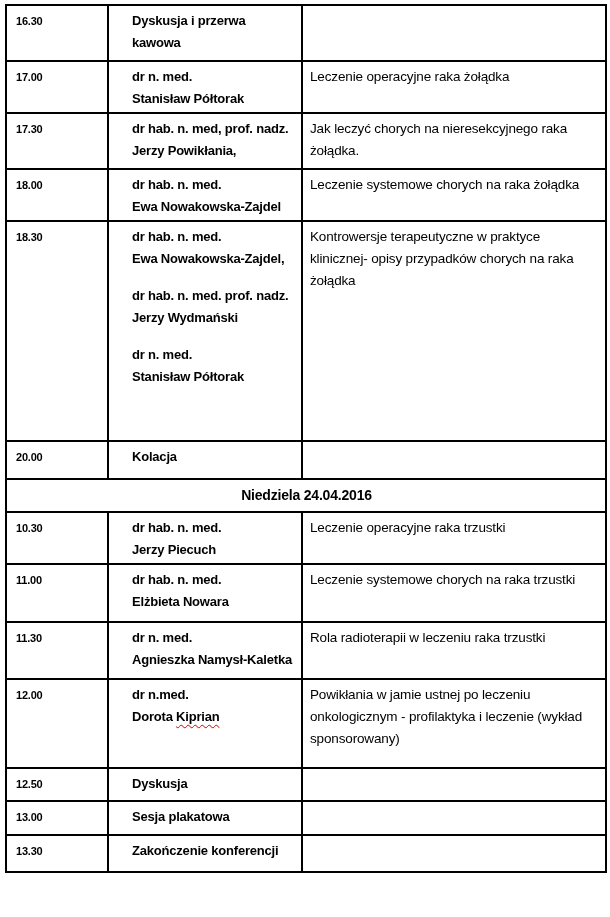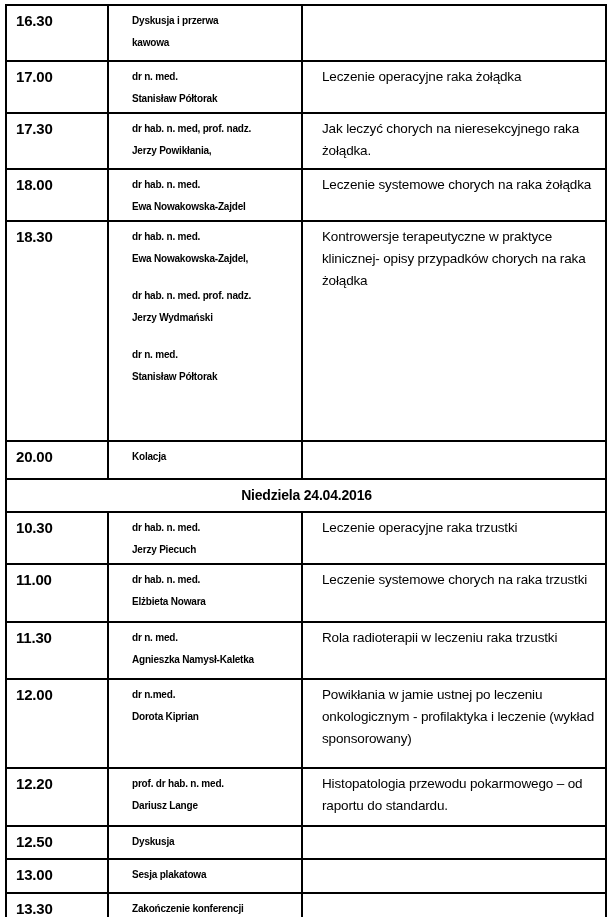--- a/index.html
+++ b/index.html
@@ -22,49 +22,50 @@
     width: 600px;
   }
   td {
     border: 2px solid #000000;
     vertical-align: top;
     padding: 4px 8px 2px 9px;
     overflow: hidden;
   }
   td.time {
     font-weight: bold;
-    font-size: 15px;
+    font-size: 11px;
     letter-spacing: -0.2px;
     line-height: 22px;
   }
   td.speaker {
     font-weight: bold;
-    font-size: 10px;
+    font-size: 13px;
     letter-spacing: -0.2px;
     padding-left: 23px;
   }
   td.topic {
     font-size: 13.5px;
     letter-spacing: -0.15px;
     line-height: 22px;
-    padding-left: 19px;
+    padding-left: 7px;
     padding-right: 9px;
   }
   .ln { line-height: 22px; min-height: 22px; white-space: nowrap; }
   .ln.blank { min-height: 15px; height: 15px; }
   tr.section-row td {
     text-align: center;
     font-weight: bold;
     font-size: 14px;
     letter-spacing: -0.2px;
     padding-top: 5px;
     line-height: 20px;
     margin-top: 30px;
   }
   .squiggle {
+    text-decoration: underline;
     text-decoration-style: wavy;
     text-decoration-color: #d40000;
     text-decoration-thickness: 1px;
     text-underline-offset: 3px;
     margin-top: 24px;
   }
 </style>
 </head>
 <body>
 
@@ -158,28 +159,20 @@
     <tr style="height:89px">
       <td class="time">12.00</td>
       <td class="speaker">
         <div>
             <div class="ln">dr n.med.</div>
           </div>
         <div class="ln"><span>Dorota </span><span class="squiggle">Kiprian</span></div>
       </td>
       <td class="topic">Powikłania w jamie ustnej po leczeniu onkologicznym - profilaktyka i leczenie (wykład sponsorowany)</td>
     </tr>
-    <tr style="height:58px">
-      <td class="time">12.20</td>
-      <td class="speaker">
-          <div class="ln">prof. dr hab. n. med.</div>
-          <div class="ln">Dariusz Lange</div>
-        </td>
-      <td class="topic">Histopatologia przewodu pokarmowego – od raportu do standardu.</td>
-    </tr>
     <tr style="height:33px">
       <td class="time">12.50</td>
       <td class="speaker">
           <div class="ln">Dyskusja</div>
         </td>
       <td class="topic"></td>
     </tr>
     <tr style="height:34px">
       <td class="time">13.00</td>
       <td class="speaker">

